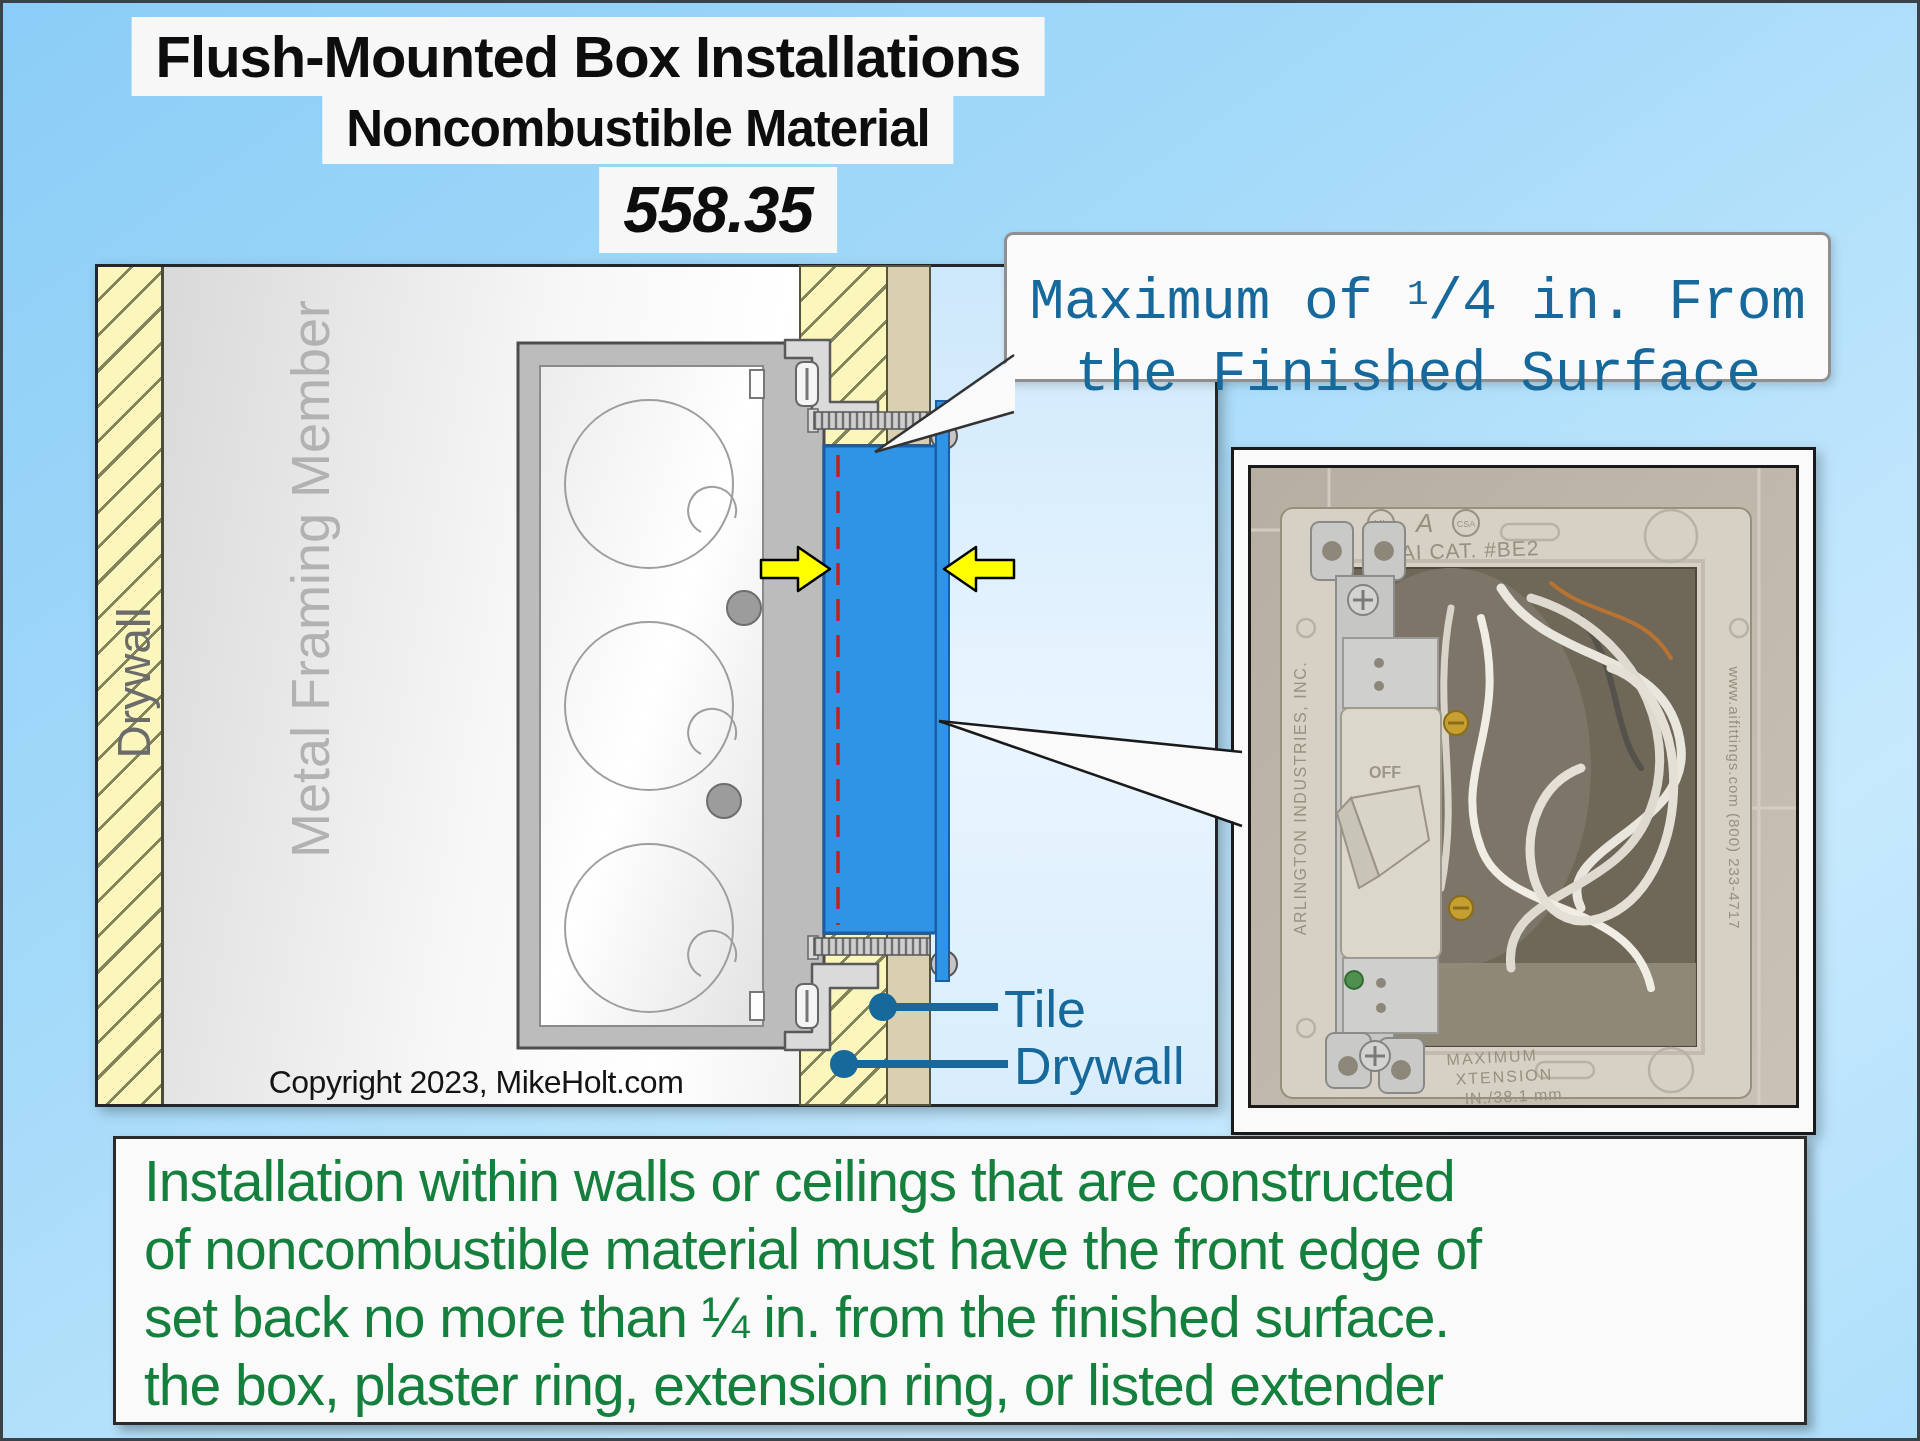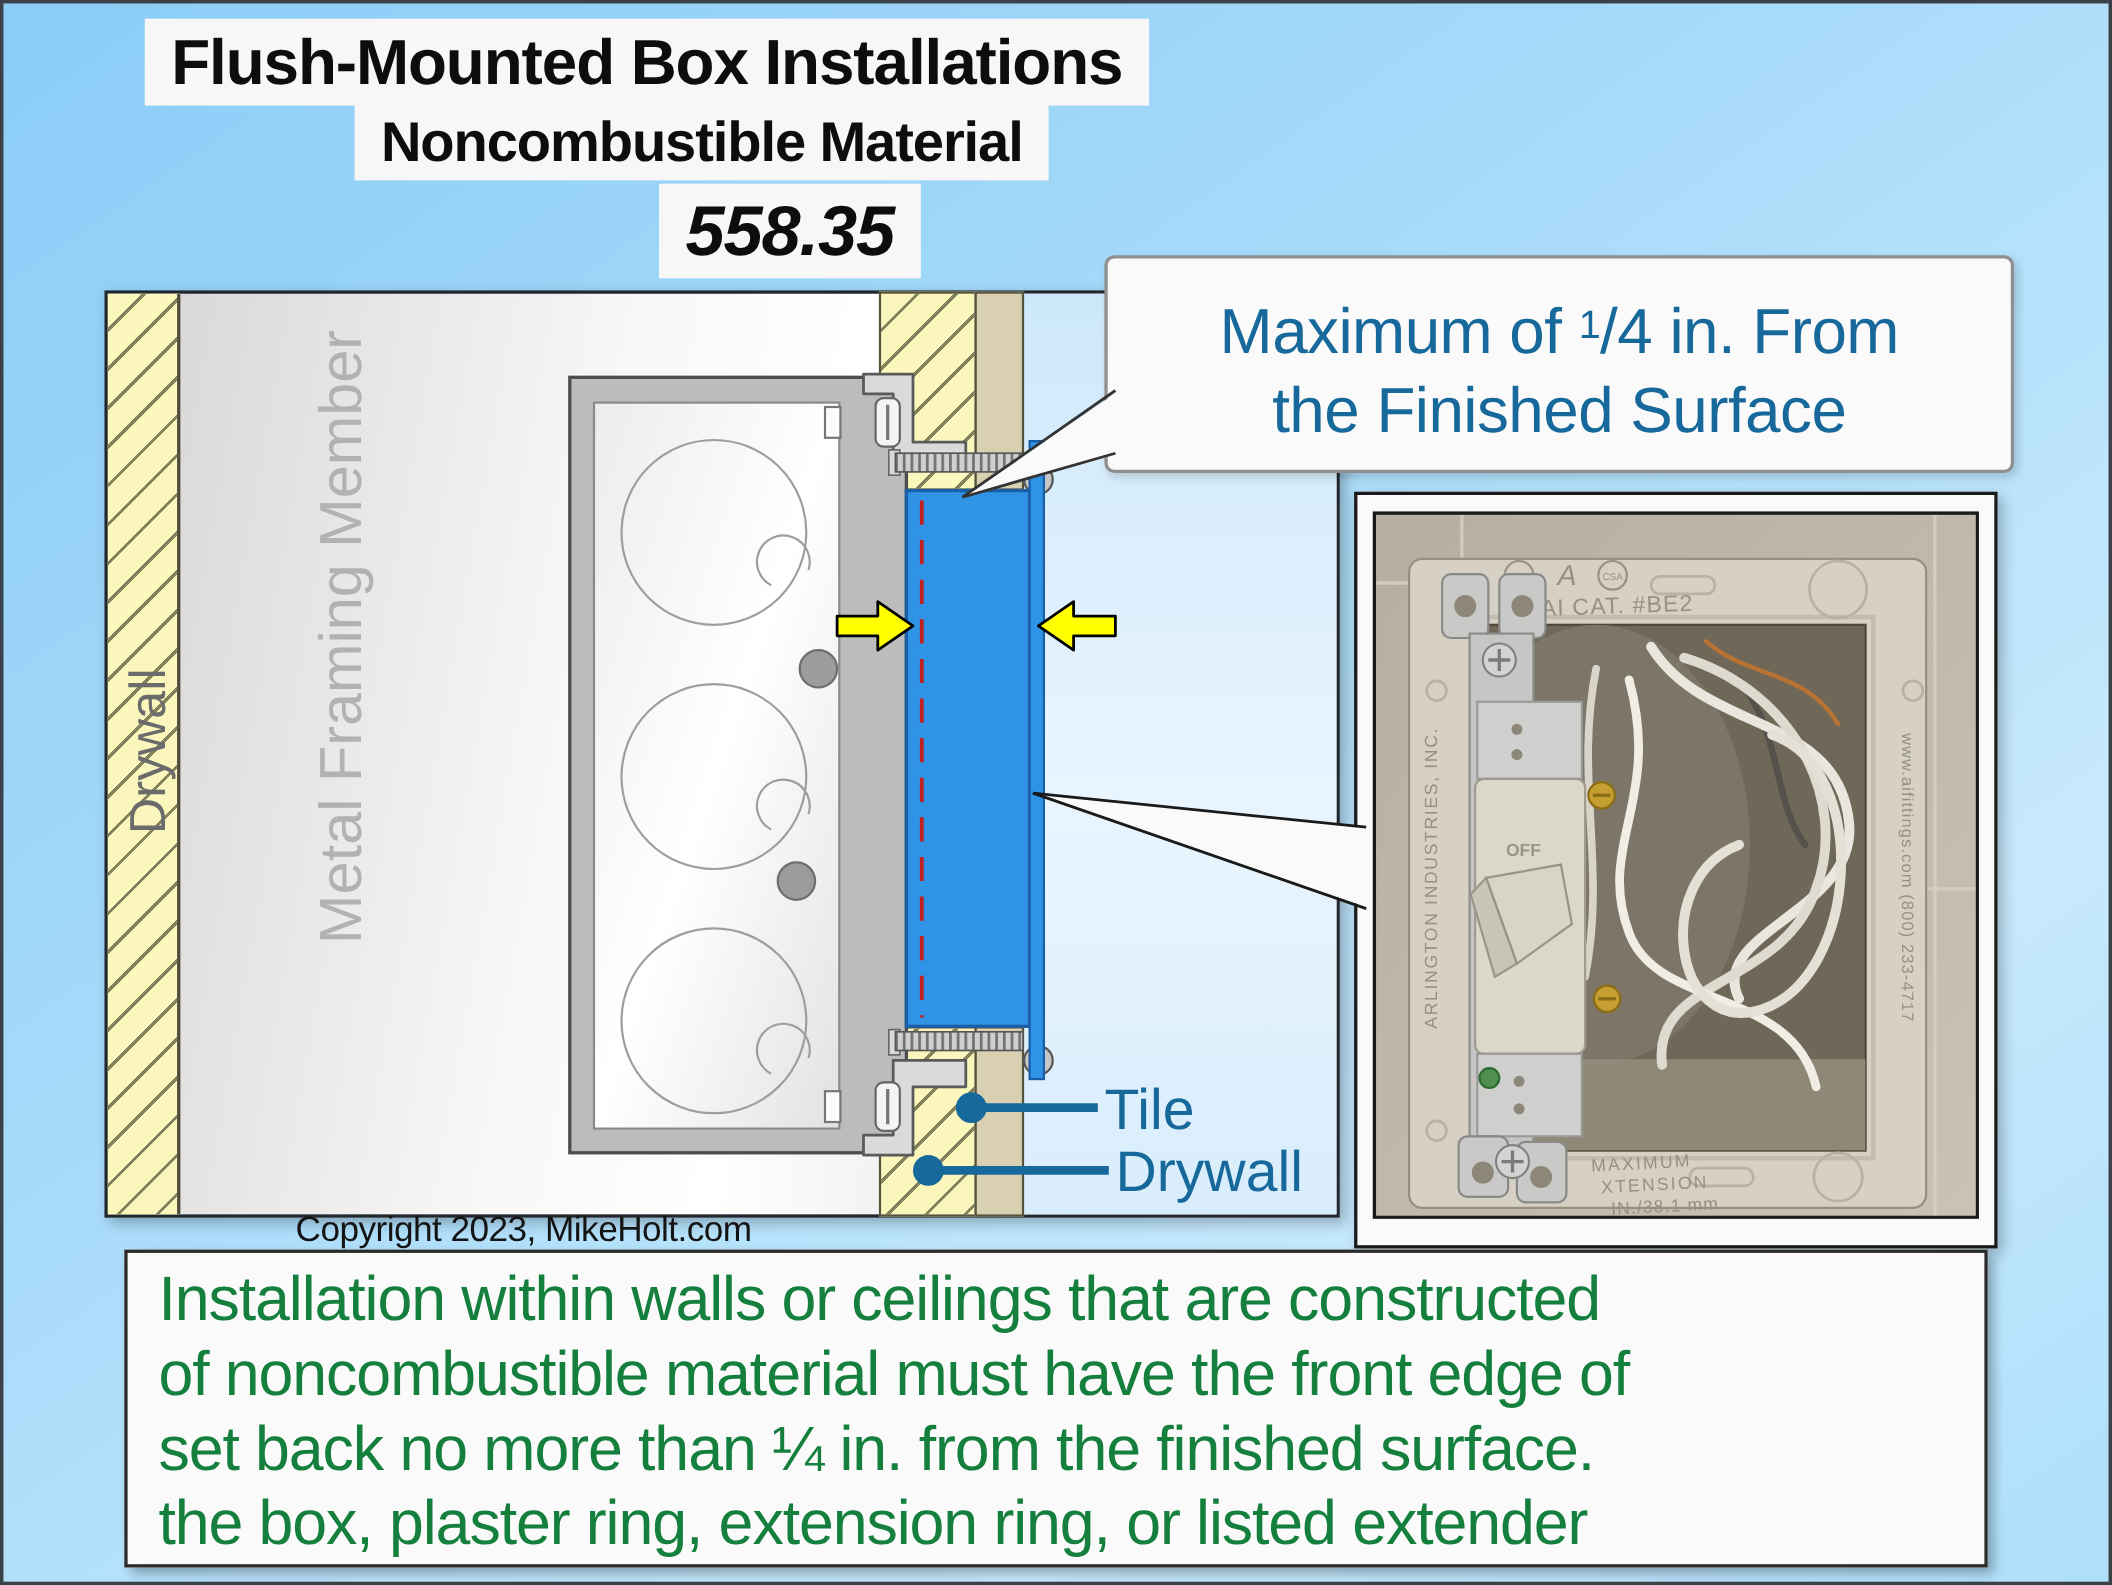--- a/index.html
+++ b/index.html
@@ -32,27 +32,27 @@
   #w-bot-tan{left:788px;top:666px;width:45px;height:173px;background:var(--tile_tan,#d9d0b2);}
   #dsvg{position:absolute;left:0;top:0;width:1117px;height:837px;}
   .rot-label{position:absolute;transform:translate(-50%,-50%) rotate(-90deg);
     white-space:nowrap;text-align:center;}
   #framing-label{left:212px;top:312px;font-size:54px;color:#b2b2b2;}
   #drywall-left-label{left:36px;top:416px;font-size:46px;color:#6b6b6b;}
   .leader-label{position:absolute;font-size:52px;color:var(--accent_teal,#17689b);
     white-space:nowrap;font-weight:500;}
   #tile-label{left:906px;top:712px;}
   #drywall-label{left:916px;top:769px;}
-  #copyright{position:absolute;left:78px;top:832px;width:600px;text-align:center;
+  #copyright{position:absolute;left:78px;top:797px;width:600px;text-align:center;
     font-size:32px;letter-spacing:-.5px;color:#141414;}
   
-  #callout{position:absolute;left:1001px;top:229px;width:827px;height:198px;
+  #callout{position:absolute;left:1001px;top:229px;width:827px;height:150px;
     box-sizing:border-box;background:#fafafa;border:3px solid #8f8f8f;border-radius:9px;
     box-shadow:3px 4px 8px rgba(0,0,0,.15);
-    color:var(--accent_teal,#17689b);font-size:58px;text-align:center;letter-spacing:-.5px;}
+    color:var(--accent_teal,#17689b);font-size:58px;text-align:center;letter-spacing:-.5px;font-family:Liberation Mono, monospace;}
   #callout .cl{line-height:72px;}
   #callout .cl1{margin-top:24px;}
   #callout .sup{font-size:.62em;vertical-align:.38em;}
   
   #photocard{position:absolute;left:1228px;top:444px;width:585px;height:688px;
     box-sizing:border-box;background:#fafafa;border:3px solid #1a1a1a;
     box-shadow:5px 5px 12px rgba(0,0,0,.25);}
   #photo{position:absolute;left:14px;top:15px;width:551px;height:643px;
     box-sizing:border-box;border:3px solid #1a1a1a;overflow:hidden;background:#b9b1a4;}
   

